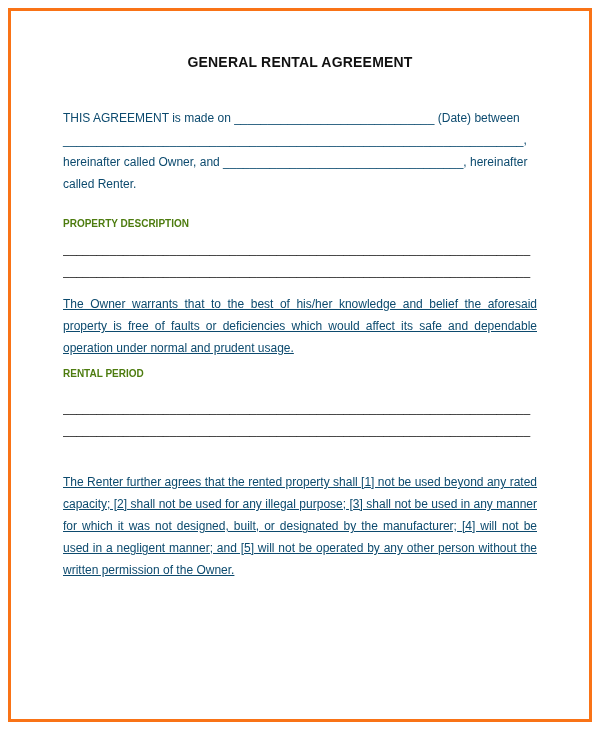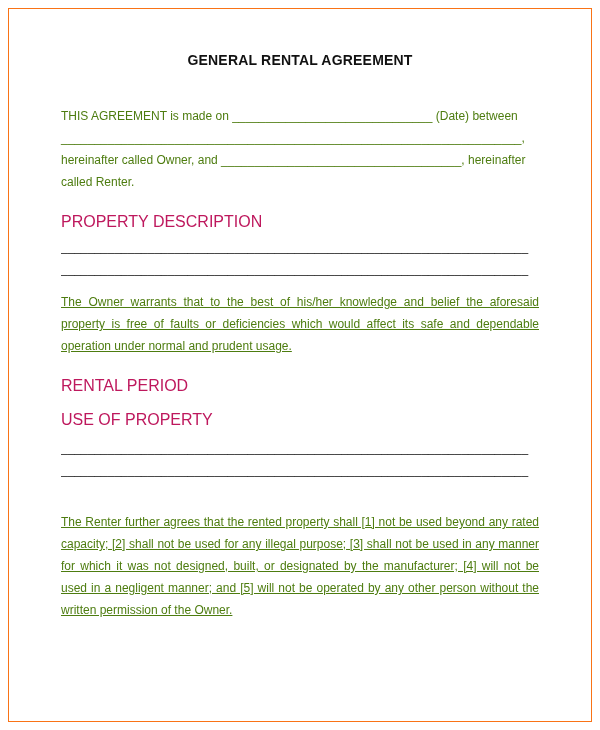--- a/index.html
+++ b/index.html
@@ -12,57 +12,57 @@
     font-family: "Liberation Sans", "DejaVu Sans", sans-serif;
     color: #1f1f1f;
     position: relative;
   }
   .sheet {
     position: absolute;
     left: 8px;
     top: 8px;
     width: 584px;
     height: 714px;
-    border: 1px solid #f97316;
+    border: 3px solid #f97316;
     background: #ffffff;
     padding: 40px 52px 0 52px;
     overflow: hidden;
   }
   .doc-title {
     font-size: 14px;
     line-height: 22px;
     font-weight: 700;
     text-align: center;
     letter-spacing: 0.2px;
     color: #111111;
   }
   .para {
     font-size: 12px;
     line-height: 22px;
-    color: #4d7c0f;
+    color: #0c4a6e;
   }
   .justify { text-align: justify; text-decoration: underline; }
   .intro-para { margin-top: 34px; }
   .section-heading {
-    font-size: 16px;
+    font-size: 10px;
     line-height: 22px;
-    font-weight: 400;
-    color: #be185d;
+    font-weight: 700;
+    color: #4d7c0f;
   }
   .blank-line {
     font-size: 12px;
     line-height: 22px;
     color: #1f1f1f;
     overflow: hidden;
     white-space: nowrap;
   }
   .sec-property { margin-top: 18px; }
   .sec-property .blank-line:first-of-type { margin-top: 3px; }
   .sec-property .para { margin-top: 11px; }
-  .sec-rental { margin-top: 18px; }
+  .sec-rental { margin-top: 4px; }
   .sec-use { margin-top: 12px; }
   .sec-use .blank-line:first-of-type { margin-top: 6px; }
   .final-para { margin-top: 30px; }
 </style>
 </head>
 <body>
 
 <div class="sheet">
 
   <h1 class="doc-title">GENERAL RENTAL AGREEMENT</h1>
@@ -74,19 +74,18 @@
     <div class="blank-line">______________________________________________________________________</div>
     <div class="blank-line">______________________________________________________________________</div>
     <p class="para justify">The Owner warrants that to the best of his/her knowledge and belief the aforesaid property is free of faults or deficiencies which would affect its safe and dependable operation under normal and prudent usage.</p>
   </section>
 
   <section class="sec-rental">
     <h2 class="section-heading">RENTAL PERIOD</h2>
   </section>
 
   <section class="sec-use">
-    <h2 class="section-heading">USE OF PROPERTY</h2>
     <div class="blank-line">______________________________________________________________________</div>
     <div class="blank-line">______________________________________________________________________</div>
     <p class="para justify final-para">The Renter further agrees that the rented property shall [1] not be used beyond any rated capacity; [2] shall not be used for any illegal purpose; [3] shall not be used in any manner for which it was not designed, built, or designated by the manufacturer; [4] will not be used in a negligent manner; and [5] will not be operated by any other person without the written permission of the Owner.</p>
   </section>
 
 </div>
 
 </body></html>

